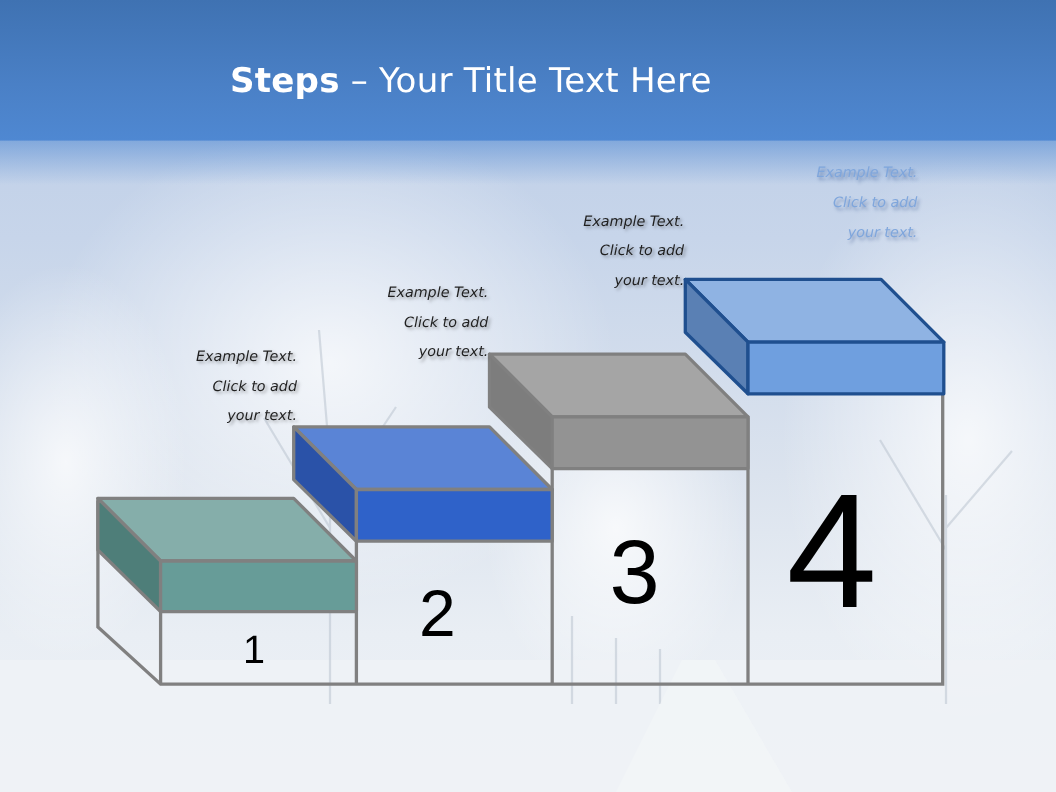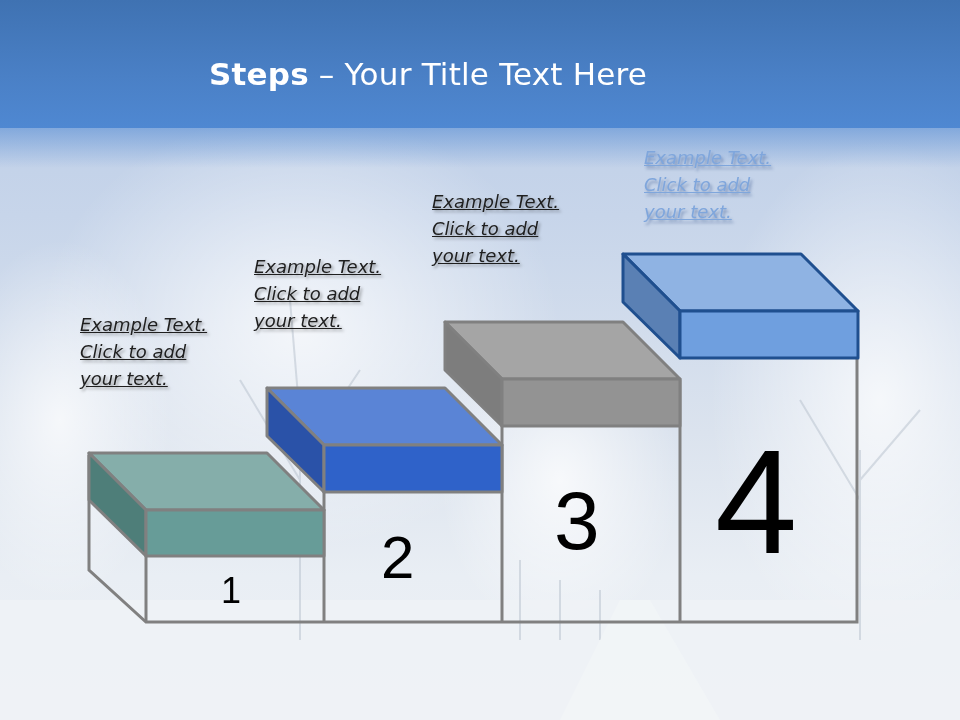--- a/index.html
+++ b/index.html
@@ -7,22 +7,22 @@
   .slide{position:absolute;left:0;top:0;width:960px;height:720px;overflow:hidden;
     background:linear-gradient(180deg,#b9cbe6 0%,#c7d5ea 30%,#dbe3ee 60%,#e9eef4 80%,#eef2f6 100%);}
   .header{position:absolute;left:0;top:0;width:960px;height:128px;
     background:linear-gradient(180deg,#3f72b2 0%,#4a80c6 60%,#4f88d2 100%);}
   .header-fade{position:absolute;left:0;top:128px;width:960px;height:40px;
     background:linear-gradient(180deg,rgba(79,136,210,0.55) 0%,rgba(79,136,210,0) 100%);}
   .title{position:absolute;left:0;top:56px;width:832px;text-align:center;color:#fff;font-size:31px;
     font-family:"DejaVu Sans",sans-serif;letter-spacing:0.2px;margin-left:12px;}
   .title b{font-weight:bold;}
   .trees{position:absolute;left:0;top:0;width:960px;height:720px;}
-  .caption{position:absolute;width:190px;text-align:left;font-style:italic;font-size:18px;line-height:27px;
-    color:#1f1f1f;text-shadow:2px 2px 3px rgba(0,0,0,0.35);font-family:"DejaVu Sans",sans-serif;text-decoration:underline;}
+  .caption{position:absolute;width:190px;text-align:right;font-style:italic;font-size:13px;line-height:27px;
+    color:#1f1f1f;text-shadow:2px 2px 3px rgba(0,0,0,0.35);font-family:"DejaVu Sans",sans-serif;}
   .caption.faded{color:#7fa6dc;text-shadow:2px 3px 3px rgba(40,70,130,0.45);}
   .num{position:absolute;font-family:"Liberation Sans",sans-serif;color:#000;line-height:1;}
   svg{position:absolute;left:0;top:0;}
 </style>
 </head>
 <body>
 
 <div class="slide">
 
   <svg class="trees" width="960" height="720">

